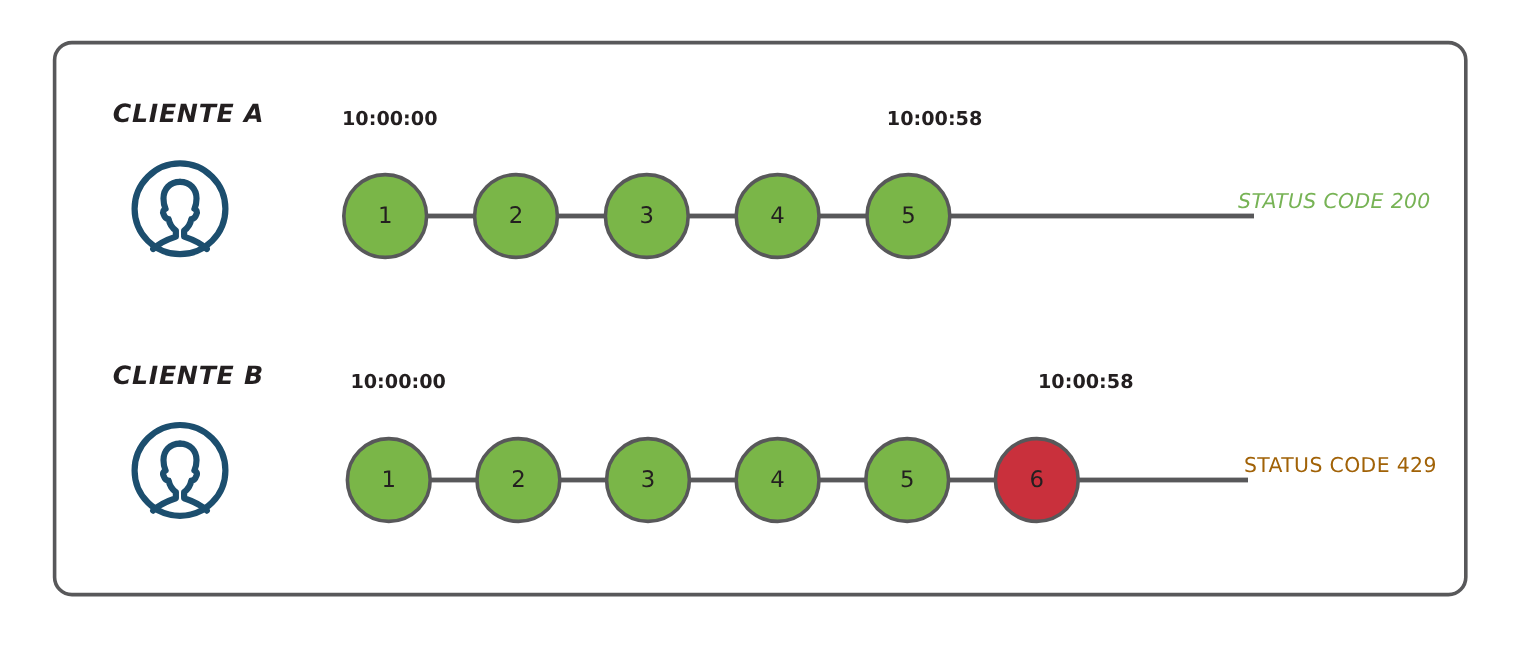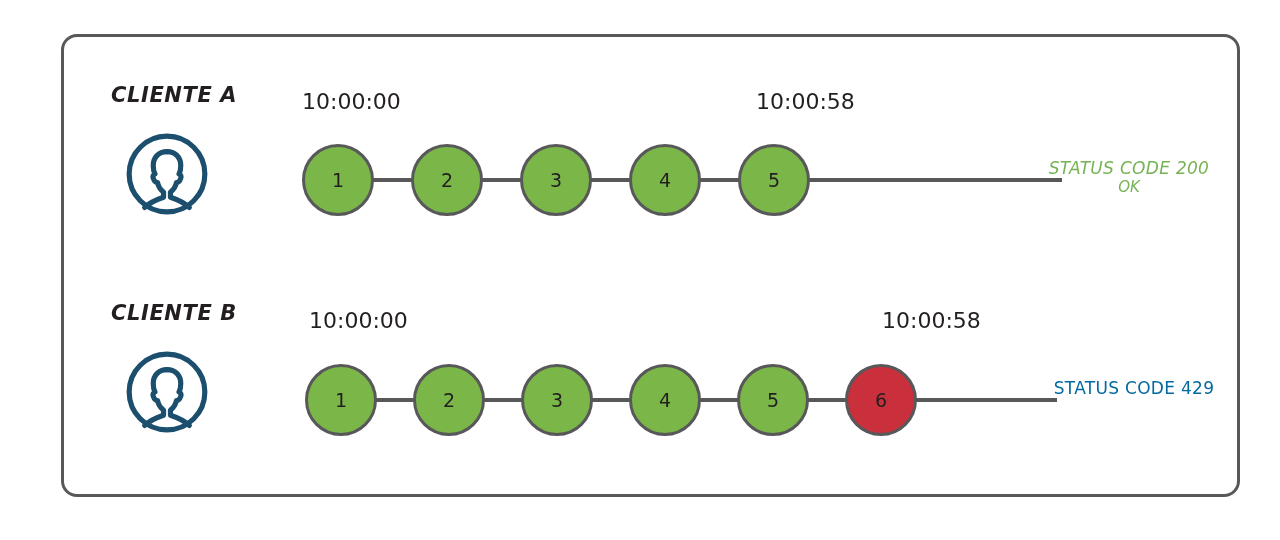--- a/index.html
+++ b/index.html
@@ -10,21 +10,21 @@
   body {
     width: 1280px;
     height: 540px;
     position: relative;
     font-family: "DejaVu Sans", sans-serif;
     overflow: hidden;
   }
 
   #diagram-frame {
     position: absolute;
-    left: 61px;
+    left: 44px;
     top: 34px;
     width: 1179px;
     height: 463px;
     box-sizing: border-box;
     border: 3px solid #58585a;
     border-radius: 16px;
     background: #ffffff;
   }
 
   .client-row {
@@ -78,22 +78,22 @@
     font-size: 19px;
     color: #231f20;
   }
   .node.ok   { background: #7AB648; }
   .node.fail { background: #C9303C; }
 
   
   .timestamp {
     position: absolute;
     font-family: "DejaVu Sans", sans-serif;
-    font-size: 22px;
-    font-weight: normal;
+    font-size: 16px;
+    font-weight: bold;
     color: #231f20;
     white-space: nowrap;
   }
 
   
   .status {
     position: absolute;
     text-align: center;
     white-space: nowrap;
     line-height: 1.15;
@@ -103,21 +103,21 @@
     font-size: 17px;
     letter-spacing: 0.3px;
   }
   .status-line2 {
     font-family: "DejaVu Sans", sans-serif;
     font-size: 15px;
   }
   .status.ok   .status-line1,
   .status.ok   .status-line2 { color: #77B355; font-style: italic; }
   .status.fail .status-line1,
-  .status.fail .status-line2 { color: #0369a1; }
+  .status.fail .status-line2 { color: #a16207; }
 </style>
 </head>
 <body>
 
 <div id="diagram-frame">
 
   <div class="client-row">
 
     <div class="client-label" style="left:47px; top:46px;">CLIENTE A</div>
 
@@ -163,21 +163,20 @@
       <div class="node ok" style="left:327px;">
         <span>4</span>
       </div>
       <div class="node ok" style="left:436px;">
         <span>5</span>
       </div>
     </div>
 
     <div class="status ok" style="left:955px; top:122px; width:220px;">
       <div class="status-line1">STATUS CODE 200</div>
-      <div class="status-line2">OK</div>
     </div>
   </div>
 
   <div class="client-row">
 
     <div class="client-label" style="left:47px; top:264px;">CLIENTE B</div>
 
     <div class="avatar" style="left:60px; top:312px;">
       <svg viewBox="0 0 100 100" xmlns="http://www.w3.org/2000/svg">
         <circle cx="50" cy="50" r="44" fill="none" stroke="#1C4E6E" stroke-width="6"></circle>

